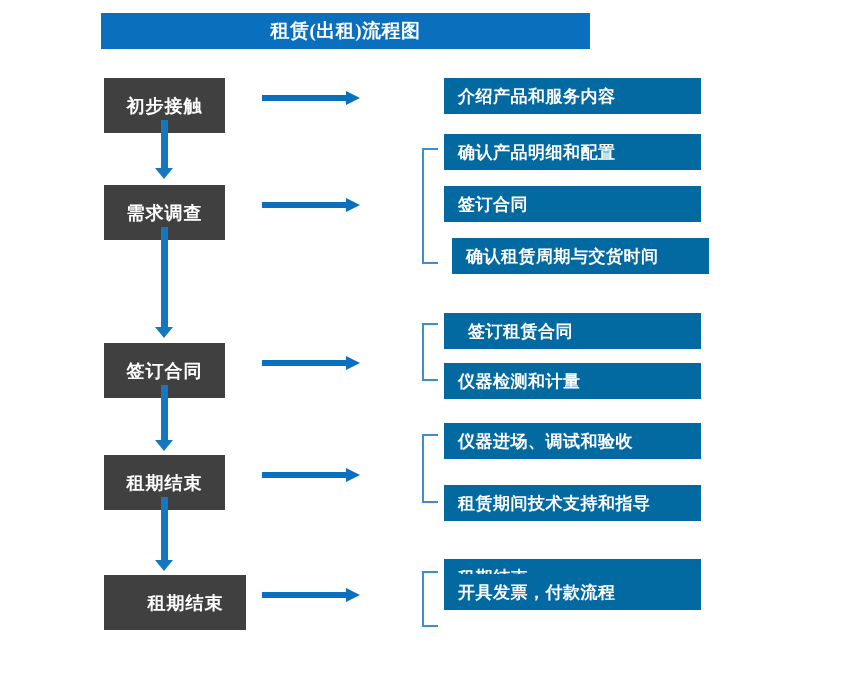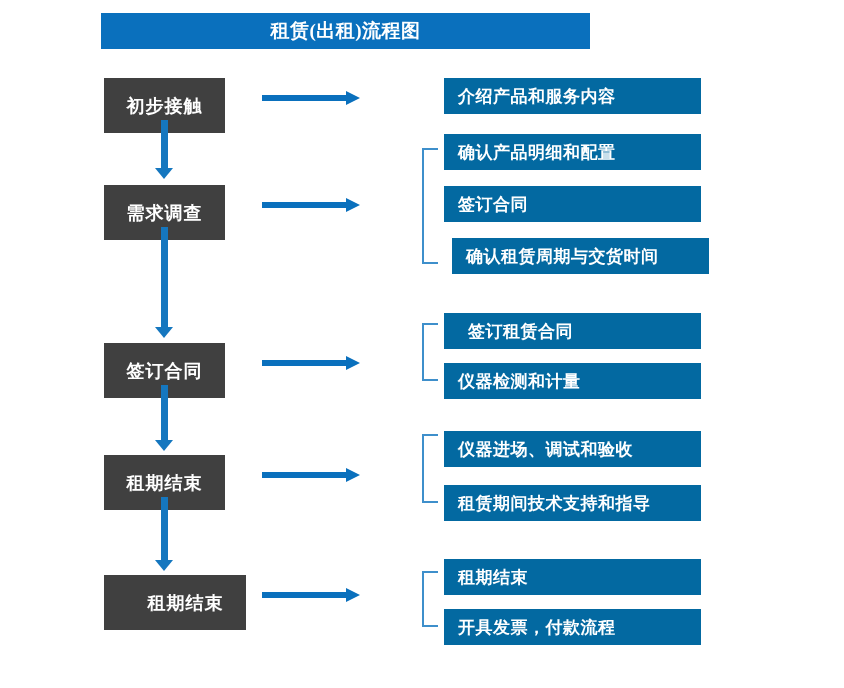--- a/index.html
+++ b/index.html
@@ -199,21 +199,21 @@
   <div class="detail-box" style="top:134px;">确认产品明细和配置</div>
 
   <div class="detail-box" style="top:186px;">签订合同</div>
 
   <div class="detail-box" style="top:238px;margin-left:8px;">确认租赁周期与交货时间</div>
 
   <div class="detail-box" style="top:313px;padding-left:24px;">签订租赁合同</div>
 
   <div class="detail-box" style="top:363px;">仪器检测和计量</div>
 
-  <div class="detail-box" style="top:423px;margin-top:8px;">仪器进场、调试和验收</div>
+  <div class="detail-box" style="top:423px;">仪器进场、调试和验收</div>
 
   <div class="detail-box" style="top:485px;">租赁期间技术支持和指导</div>
 
   <div class="detail-box" style="top:559px;">租期结束</div>
 
-  <div class="detail-box" style="top:609px;">开具发票，付款流程</div>
+  <div class="detail-box" style="top:574px;">开具发票，付款流程</div>
 
 </div>
 
 </body></html>

